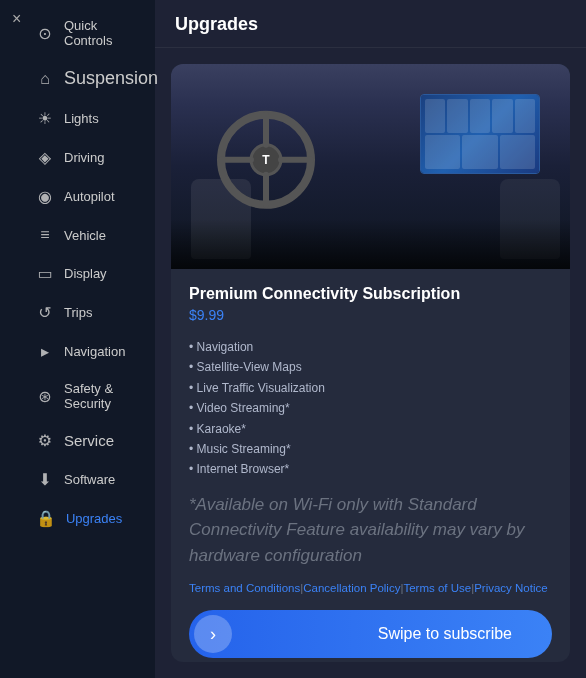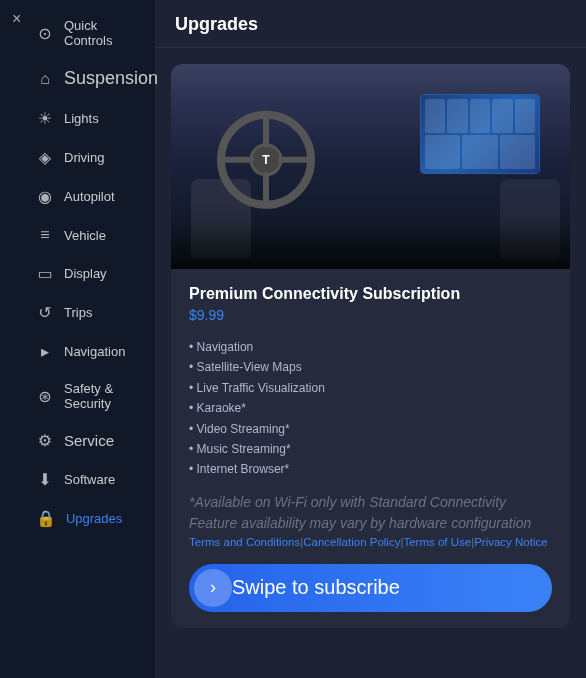--- a/index.html
+++ b/index.html
@@ -183,23 +183,23 @@
       margin-bottom: 12px;
     }
 
     .feature-item {
       font-size: 12px;
       color: #b0b8cc;
       line-height: 1.7;
     }
 
     .disclaimer {
-      font-size: 14px;
+      font-size: 17px;
       color: #6b7280;
-      margin-bottom: 2px;
+      margin-bottom: 14px;
       line-height: 1.5;
       font-style: italic;
     }
 
     .links-row {
       display: flex;
       gap: 0;
       flex-wrap: wrap;
       margin-bottom: 16px;
     }
@@ -241,22 +241,22 @@
       display: flex;
       align-items: center;
       justify-content: center;
       font-size: 18px;
       color: white;
       flex-shrink: 0;
     }
 
     .swipe-label {
       flex: 1;
-      text-align: left;
-      font-size: 20px;
+      text-align: right;
+      font-size: 16px;
       padding-right: 40px;
     }
 
     
     svg.wheel {
       width: 100px;
       height: 100px;
     }
   </style>
 </head>
@@ -360,22 +360,22 @@
     </div>
 
     <div class="card-body">
       <div class="product-title">Premium Connectivity Subscription</div>
       <div class="product-price">$9.99</div>
 
       <div class="features-list" id="features-container">
           <p class="feature-item">• Navigation</p>
           <p class="feature-item">• Satellite-View Maps</p>
           <p class="feature-item">• Live Traffic Visualization</p>
+          <p class="feature-item">• Video Streaming*</p>
           <p class="feature-item">• Karaoke*</p>
-          <p class="feature-item">• Video Streaming*</p>
           <p class="feature-item">• Music Streaming*</p>
           <p class="feature-item">• Internet Browser*</p>
         </div>
 
       <div class="disclaimer" id="disclaimer-container">*Available on Wi-Fi only with Standard Connectivity
 Feature availability may vary by hardware configuration</div>
 
       <div class="links-row" id="links-container">
           <a class="link-item">Terms and Conditions</a>
           <span class="link-sep"> | </span>

